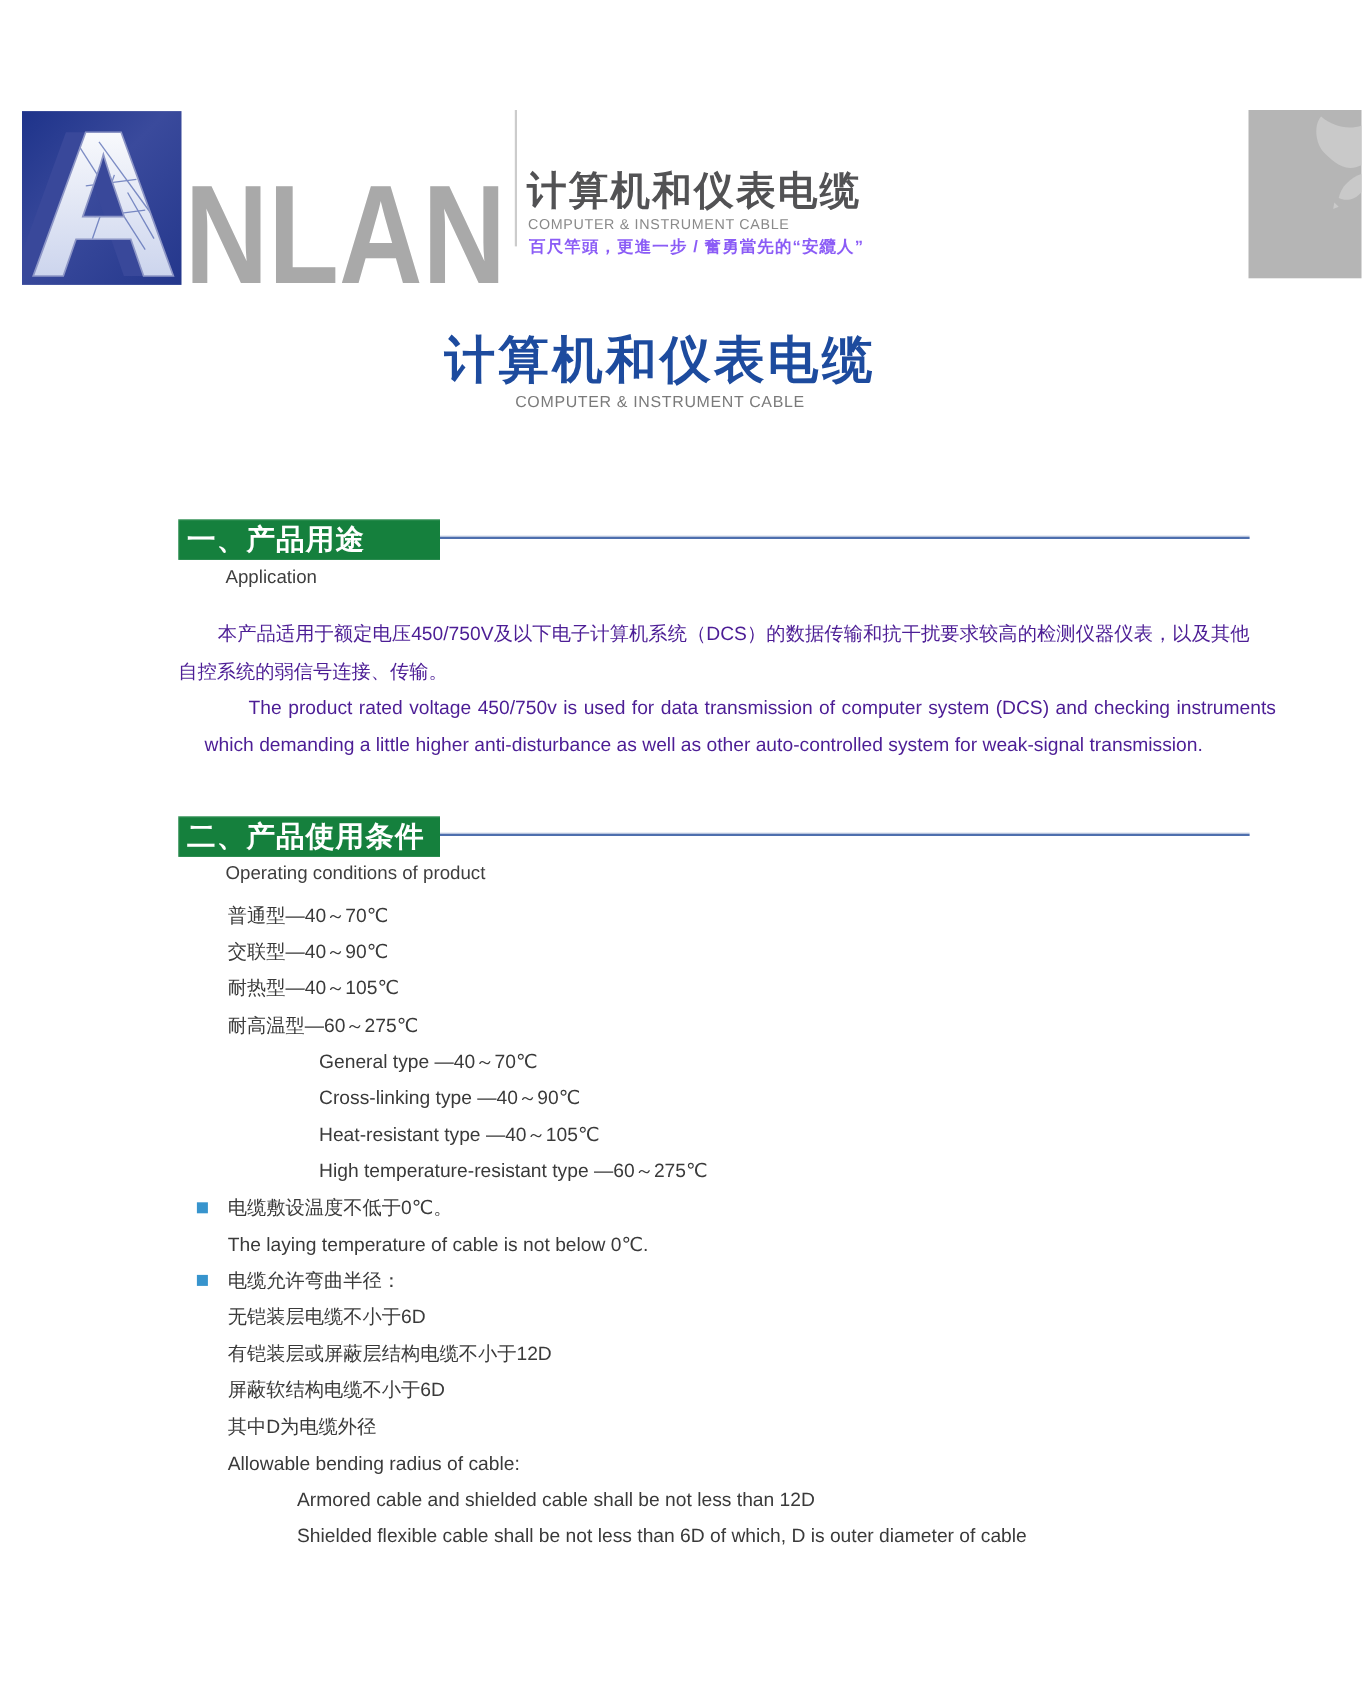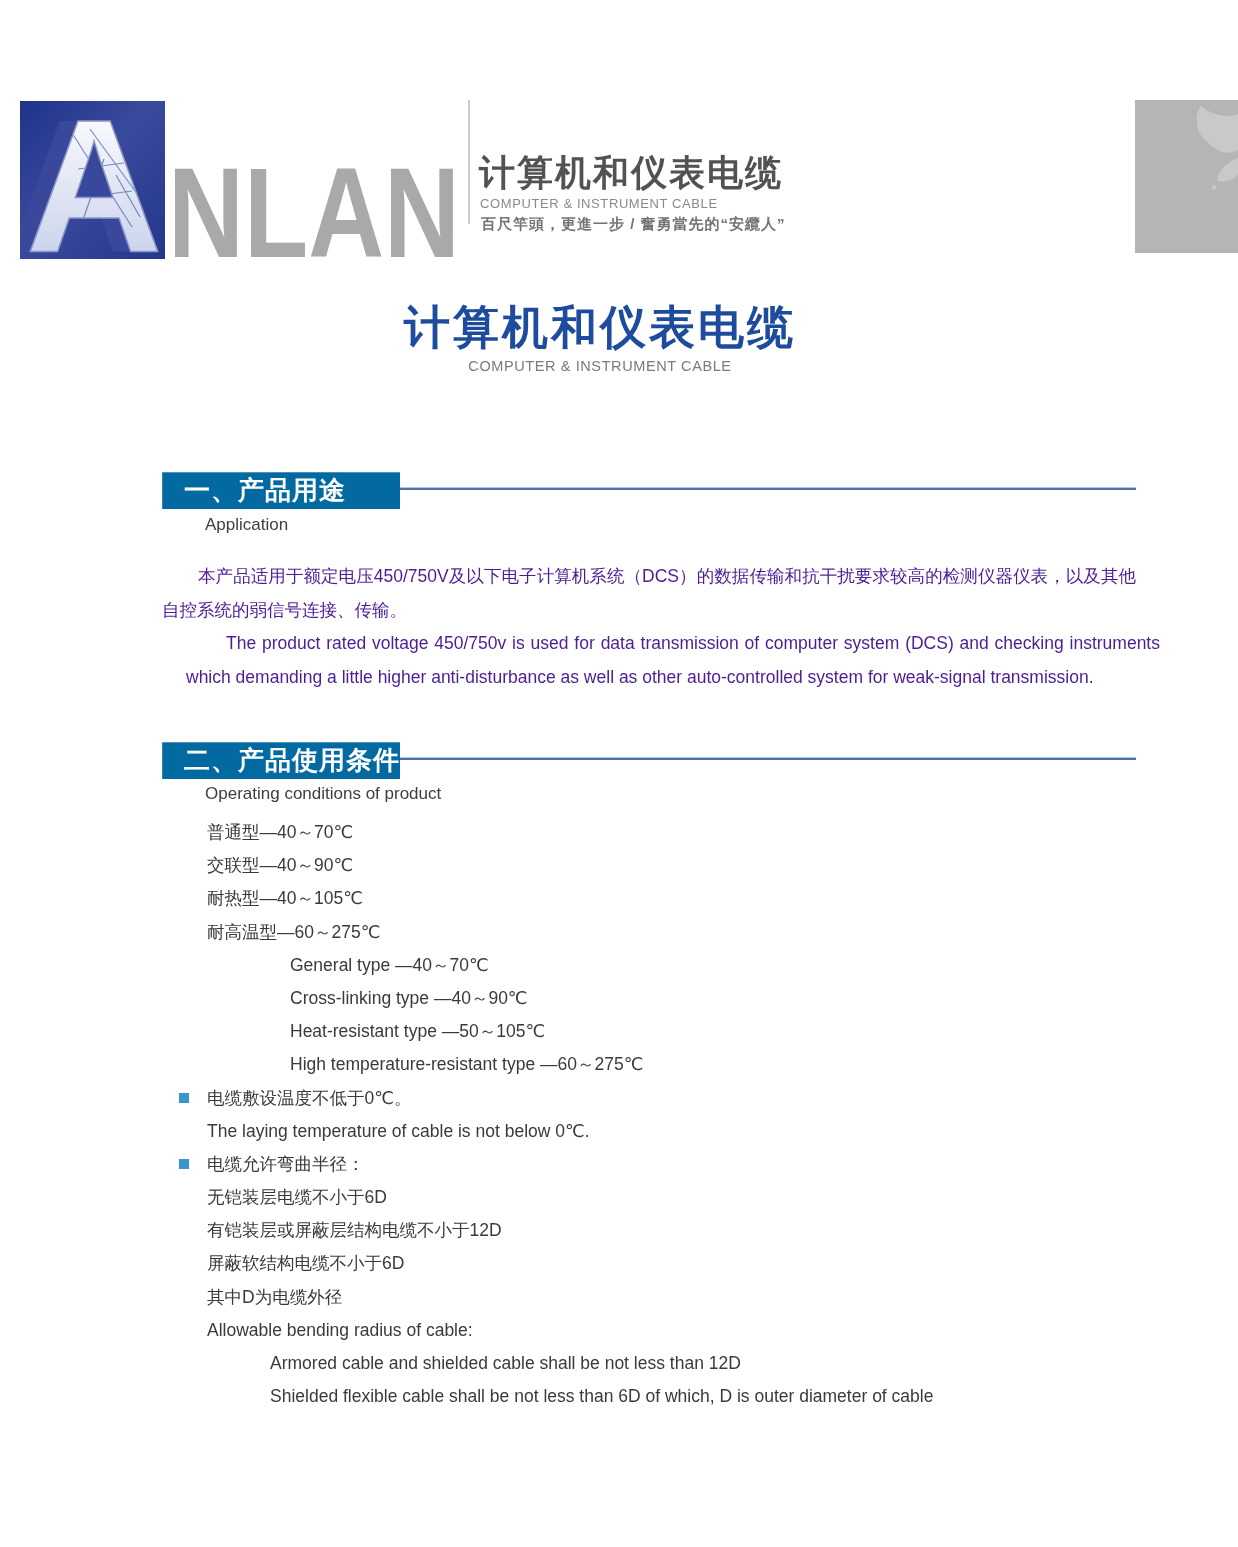--- a/index.html
+++ b/index.html
@@ -4,33 +4,33 @@
 <style>
   html,body{margin:0;padding:0;background:#ffffff;}
   .page{position:relative;width:1238px;height:1547px;background:#ffffff;overflow:hidden;
         font-family:"Liberation Sans","DejaVu Sans",sans-serif;color:#3c3c3c;}
 
   
   .logo-svg{position:absolute;left:20px;top:99px;}
   .hdr-divider{position:absolute;left:468px;top:100px;width:2px;height:124px;background:#cccccc;}
   .hdr-title-cn{position:absolute;left:479px;top:149px;font-size:36px;font-weight:bold;color:#525254;letter-spacing:2px;}
   .hdr-sub-en{position:absolute;left:480px;top:196px;font-size:13px;color:#8a8a8a;letter-spacing:0.6px;}
-  .hdr-tagline{position:absolute;left:481px;top:215px;font-size:15px;font-weight:bold;color:#737373;letter-spacing:1px;}
+  .hdr-tagline{position:absolute;left:481px;top:215px;font-size:15px;font-weight:bold;color:#8b5cf6;letter-spacing:1px;}
   .corner-art{position:absolute;left:1135px;top:100px;width:103px;height:153px;background:#b5b5b5;overflow:hidden;}
 
   
   .doc-title{position:absolute;left:0;top:297px;width:1200px;text-align:center;
              font-size:46px;font-weight:bold;color:#1d4b9e;letter-spacing:3px;}
   .doc-subtitle{position:absolute;left:0;top:358px;width:1200px;text-align:center;
              font-size:14.5px;color:#7a7a7a;letter-spacing:0.6px;}
 
   
-  .sec-box{position:absolute;left:162px;width:238px;height:37px;background:#0369a1;
+  .sec-box{position:absolute;left:162px;width:238px;height:37px;background:#15803d;
            box-shadow:inset 0 1px 0 rgba(255,255,255,.28), inset 1px 0 0 rgba(255,255,255,.18);
-           color:#ffffff;font-size:26px;font-weight:bold;line-height:37px;padding-left:22px;
+           color:#ffffff;font-size:26px;font-weight:bold;line-height:37px;padding-left:8px;
            box-sizing:border-box;letter-spacing:1px;z-index:2;}
   .sec-rule{position:absolute;left:398px;width:738px;height:3px;z-index:1;
             background:linear-gradient(#b7c4dd 0 1px,#4e6fae 1px 100%);}
   .sec-sub{position:absolute;left:205px;font-size:17px;color:#3e3e3e;}
 
   
   .para{position:absolute;left:162px;width:974px;font-size:17.5px;line-height:33.5px;
         color:#4c1d95;text-align:justify;}
   .para-cn{top:560px;text-indent:36px;}
   .para-en{top:627px;text-indent:40px;margin-left:24px;}
@@ -107,21 +107,21 @@
   <div class="sec-box" style="top:742px;">二、产品使用条件</div>
   <div class="sec-sub" style="top:784px;">Operating conditions of product</div>
 
   <div class="cond-list">
     <div class="line"><span>普通型—40～70℃</span></div>
     <div class="line"><span>交联型—40～90℃</span></div>
     <div class="line"><span>耐热型—40～105℃</span></div>
     <div class="line"><span>耐高温型—60～275℃</span></div>
     <div class="line ind1"><span>General type —40～70℃</span></div>
     <div class="line ind1"><span>Cross-linking type —40～90℃</span></div>
-    <div class="line ind1"><span>Heat-resistant type —50～105℃</span></div>
+    <div class="line ind1"><span>Heat-resistant type —40～105℃</span></div>
     <div class="line ind1"><span>High temperature-resistant type —60～275℃</span></div>
     <div class="line"><span class="bullet"></span><span>电缆敷设温度不低于0℃。</span></div>
     <div class="line"><span>The laying temperature of cable is not below 0℃.</span></div>
     <div class="line"><span class="bullet"></span><span>电缆允许弯曲半径：</span></div>
     <div class="line"><span>无铠装层电缆不小于6D</span></div>
     <div class="line"><span>有铠装层或屏蔽层结构电缆不小于12D</span></div>
     <div class="line"><span>屏蔽软结构电缆不小于6D</span></div>
     <div class="line"><span>其中D为电缆外径</span></div>
     <div class="line"><span>Allowable bending radius of cable:</span></div>
     <div class="line ind2"><span>Armored cable and shielded cable shall be not less than 12D</span></div>

